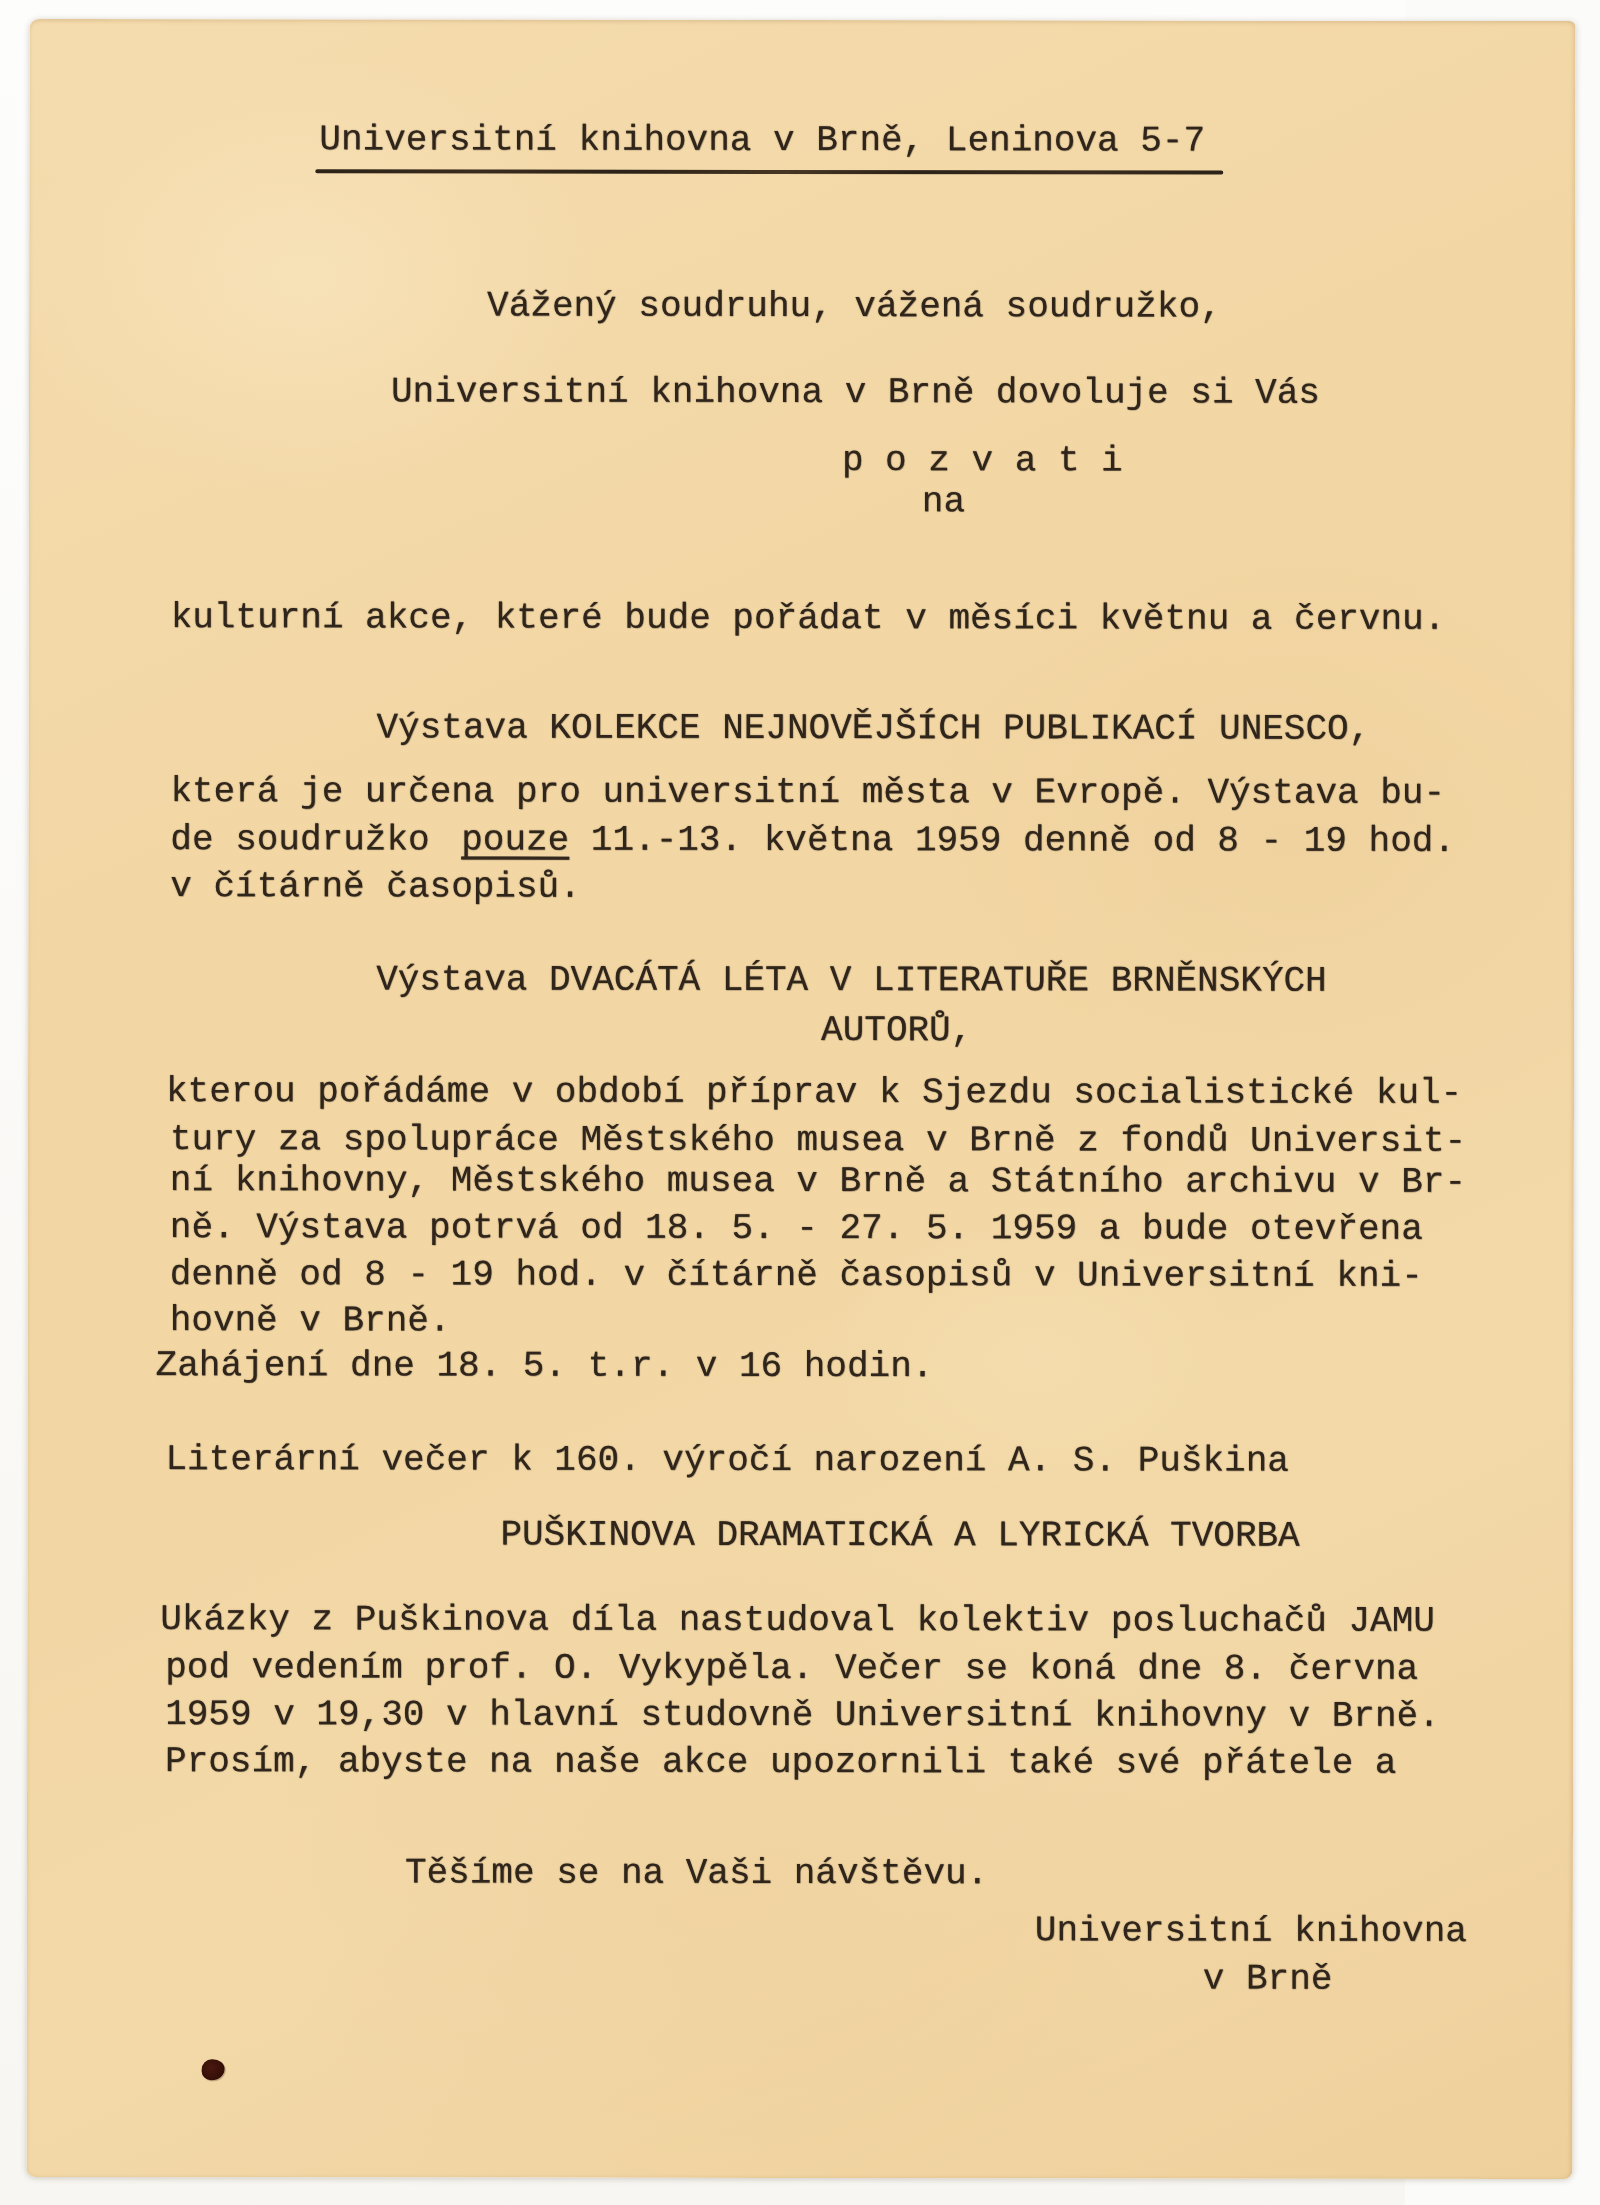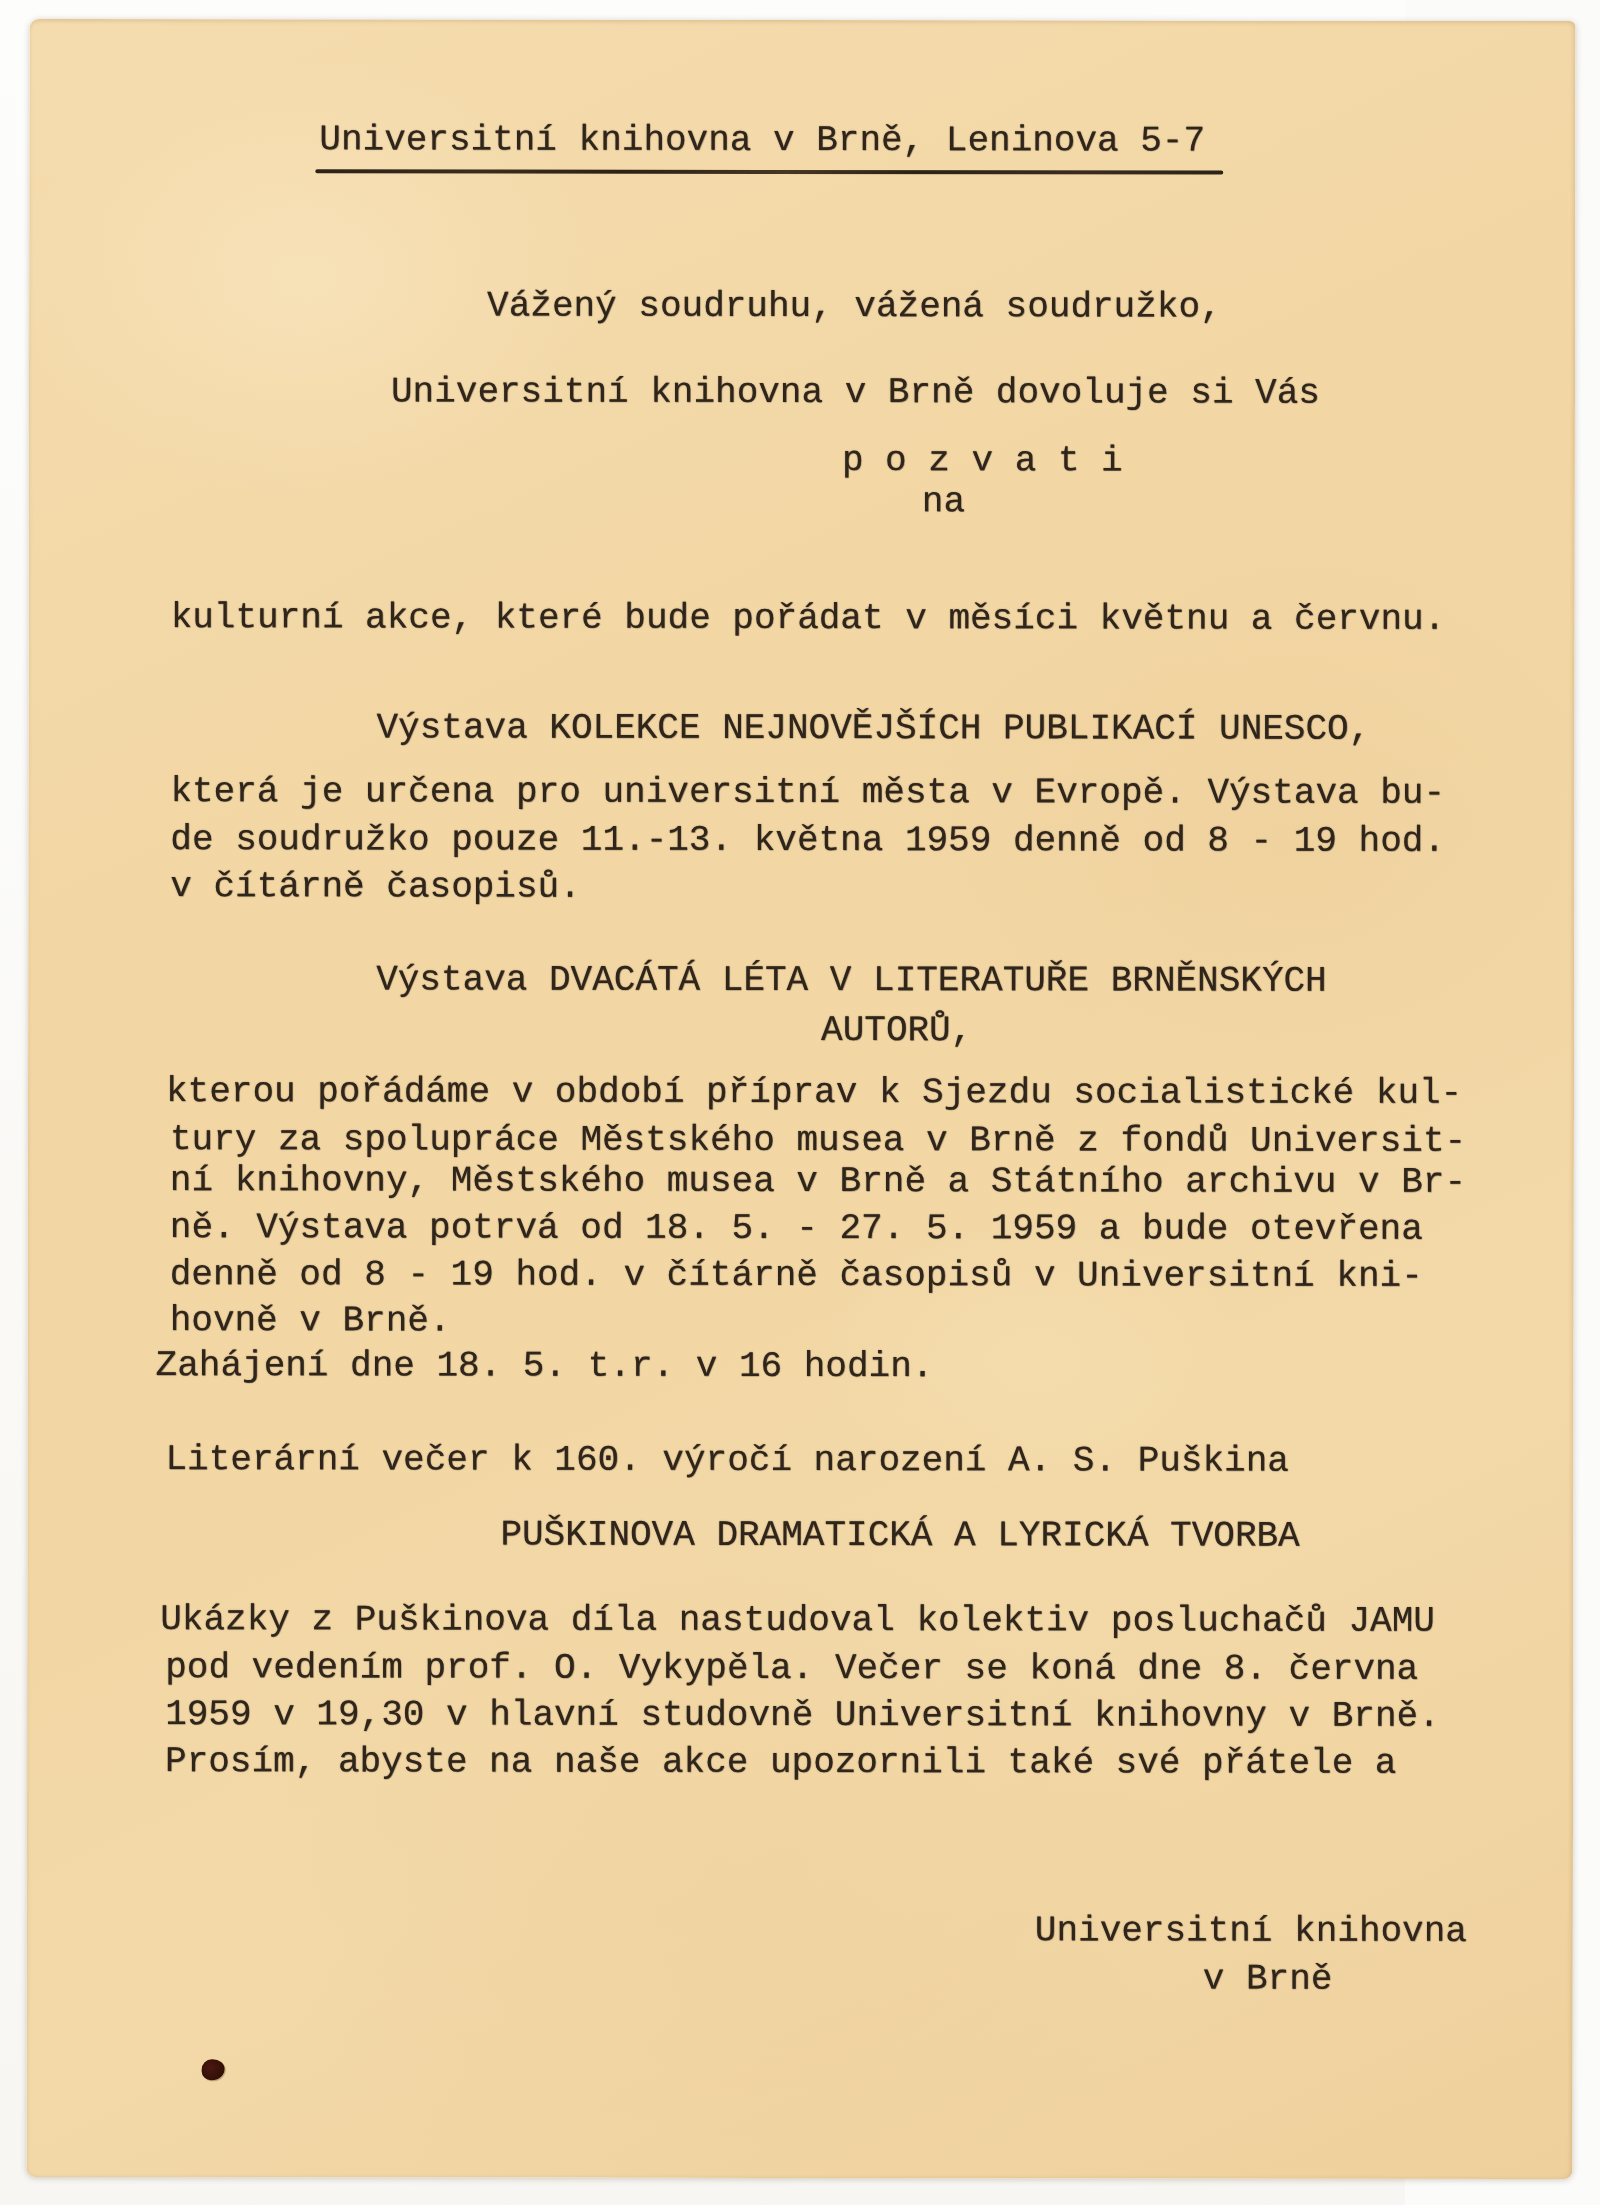--- a/index.html
+++ b/index.html
@@ -49,23 +49,25 @@
   }
   .rule {
     position: absolute;
     height: 4px;
     background: linear-gradient(90deg,
       #2c2217 0%, #3a2d1f 18%, #2c2217 34%, #463624 52%,
       #2c2217 66%, #3a2d1f 84%, #2c2217 100%);
     border-radius: 2px;
   }
   .u {
+    text-decoration: underline;
     text-decoration-thickness: 3px;
     text-underline-offset: 7px;
     text-decoration-color: #33281d;
+    margin-left: 10px;
   }
   .blot {
     position: absolute;
     left: 175px;
     top: 2040px;
     width: 23px;
     height: 21px;
     background: radial-gradient(circle at 40% 40%, #4a180f 0%, #351008 60%, #2a0c06 100%);
     border-radius: 46% 54% 58% 42% / 52% 48% 56% 44%;
     box-shadow: 1px 1px 1px rgba(60,20,10,0.3);
@@ -104,19 +106,20 @@
     <div class="line" style="top:1281px;left:142px">hovně v Brně.</div>
     <div class="line" style="top:1326px;left:128px">Zahájení dne 18. 5. t.r. v 16 hodin.</div>
 
     <div class="line" style="top:1420px;left:138px">Literární večer k 160. výročí narození A. S. Puškina</div>
     <div class="line" style="top:1495px;left:473px">PUŠKINOVA DRAMATICKÁ A LYRICKÁ TVORBA</div>
     <div class="line" style="top:1580px;left:133px">Ukázky z Puškinova díla nastudoval kolektiv posluchačů JAMU</div>
     <div class="line" style="top:1628px;left:138px">pod vedením prof. O. Vykypěla. Večer se koná dne 8. června</div>
     <div class="line" style="top:1675px;left:138px">1959 v 19,30 v hlavní studovně Universitní knihovny v Brně.</div>
     <div class="line" style="top:1722px;left:138px">Prosím, abyste na naše akce upozornili také své přátele a</div>
 
+    <div class="line" style="top:1833px;left:378px">Těšíme se na Vaši návštěvu.</div>
 
     <div class="line" style="top:1890px;left:1008px">Universitní knihovna</div>
     <div class="line" style="top:1938px;left:1176px">v Brně</div>
 
     <div class="blot"></div>
   </div>
 </div>
 
 </body></html>

